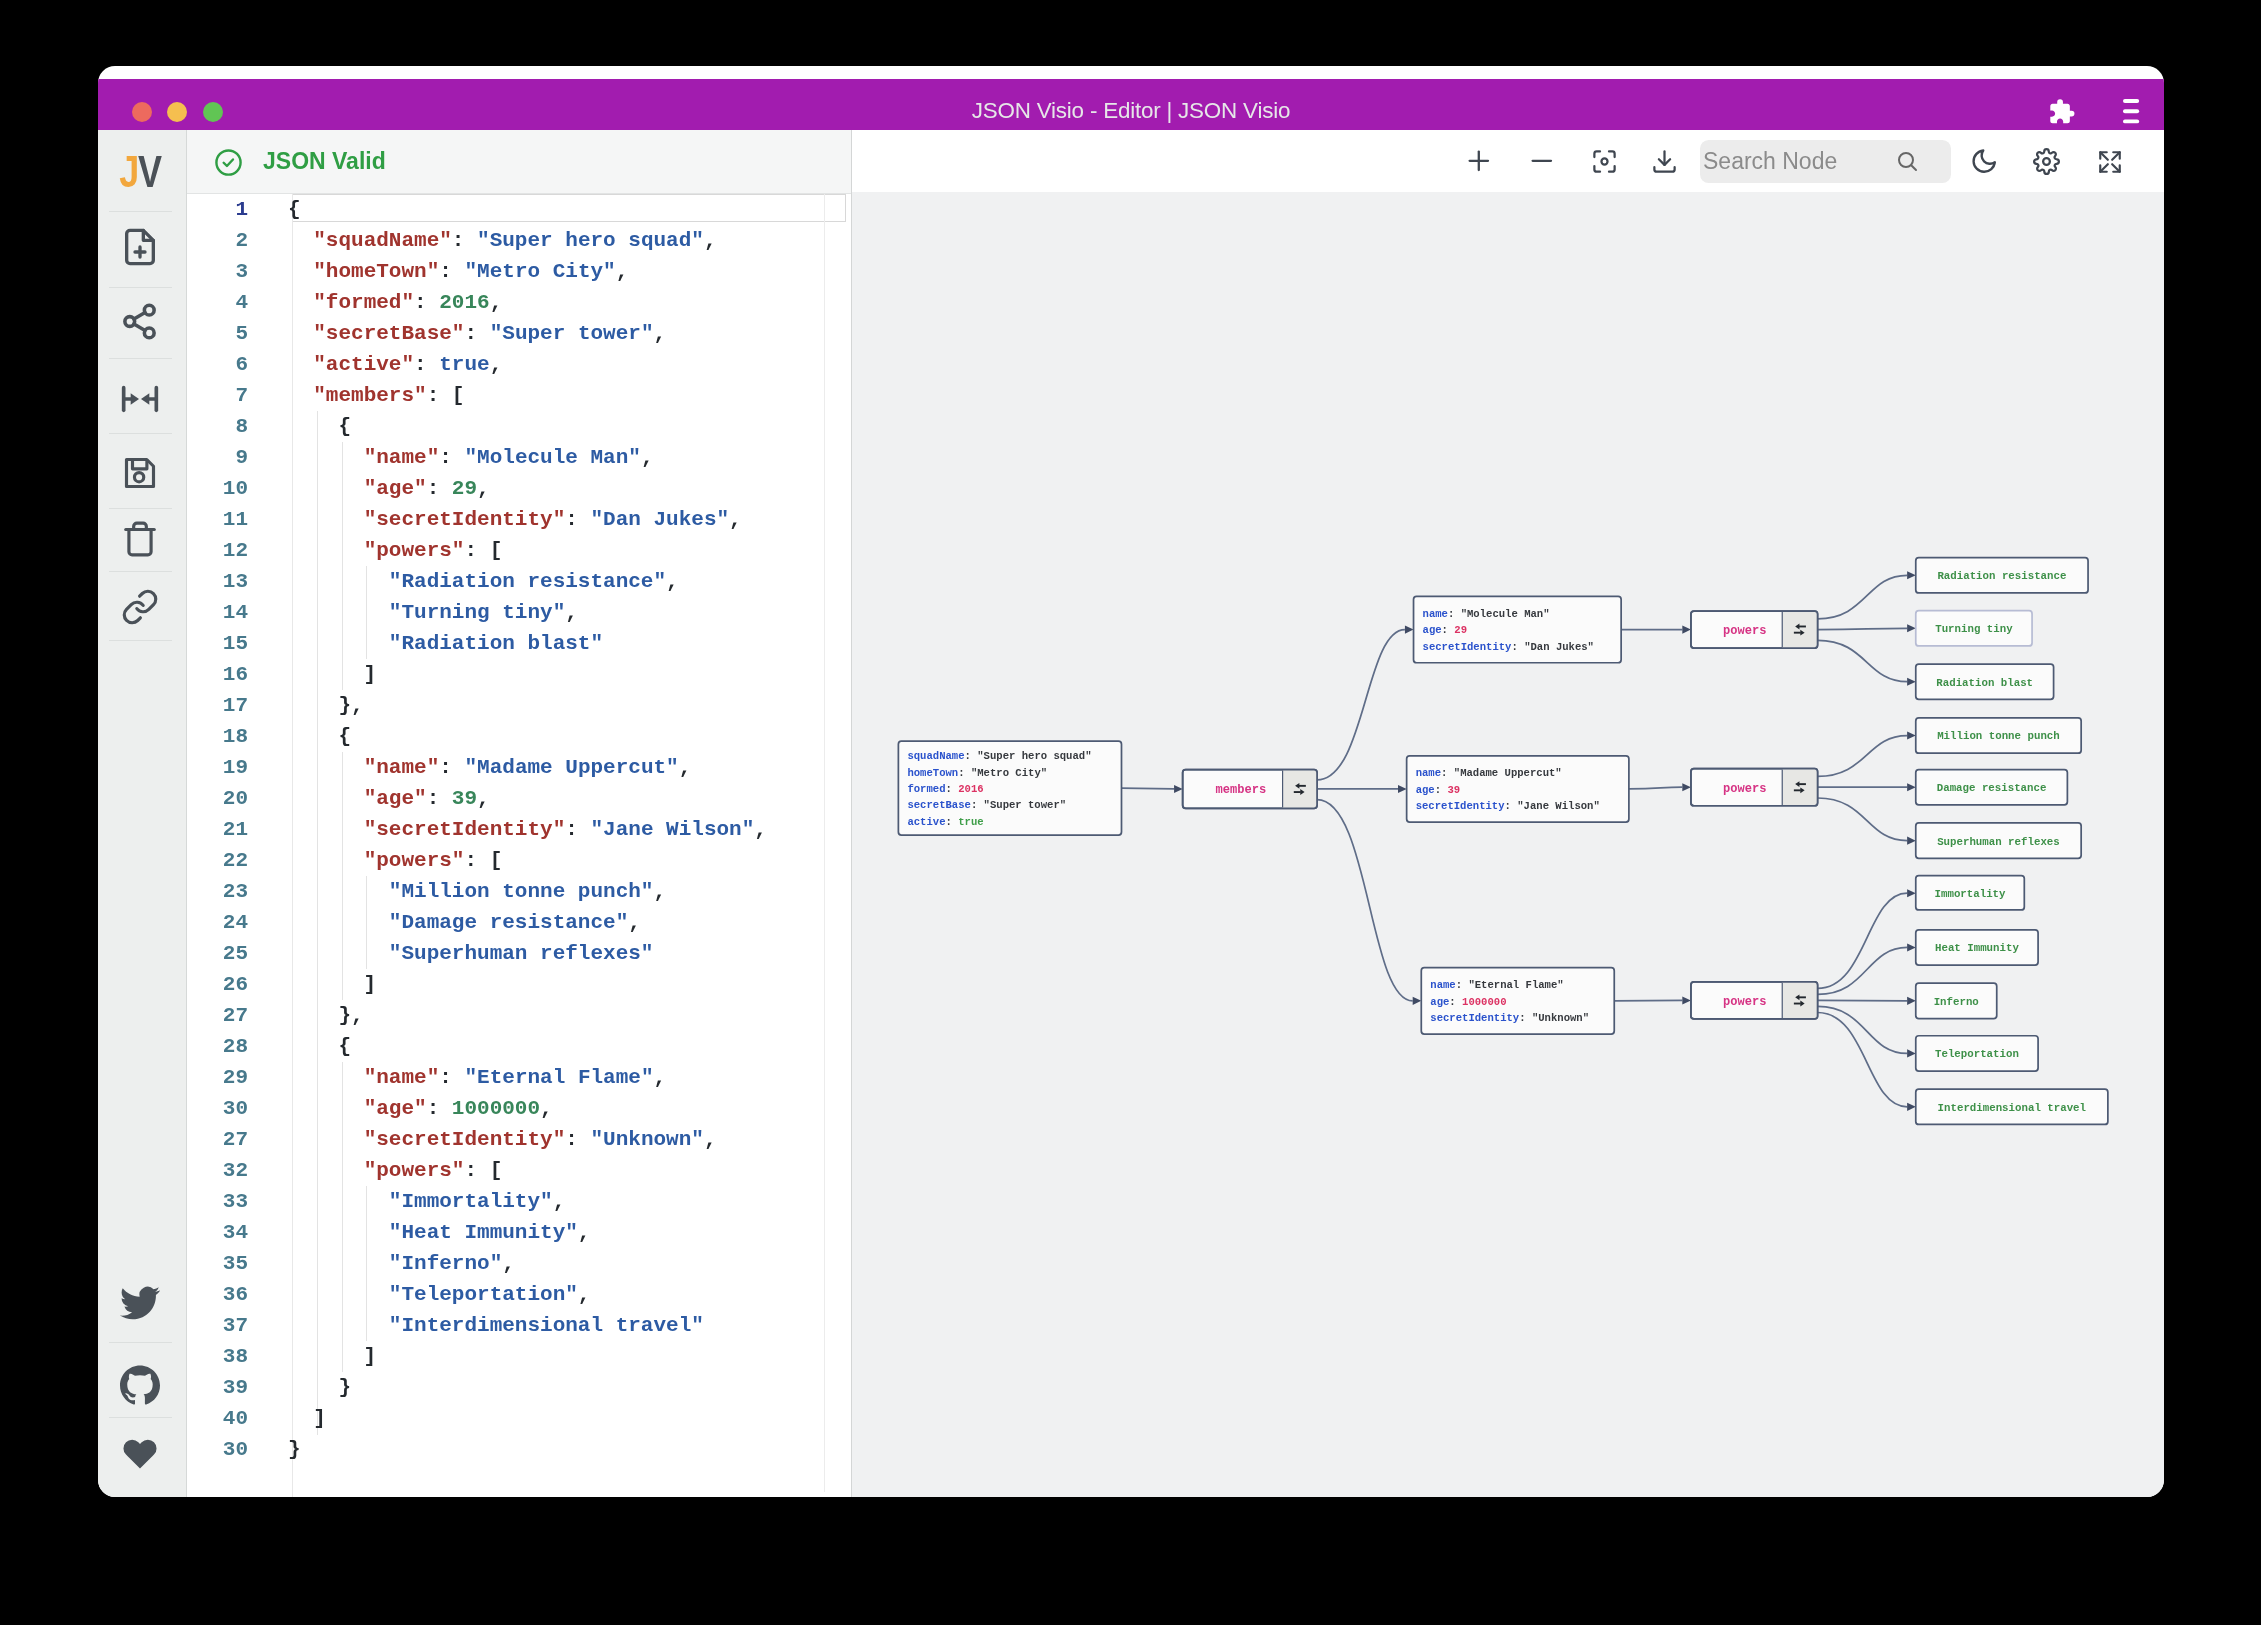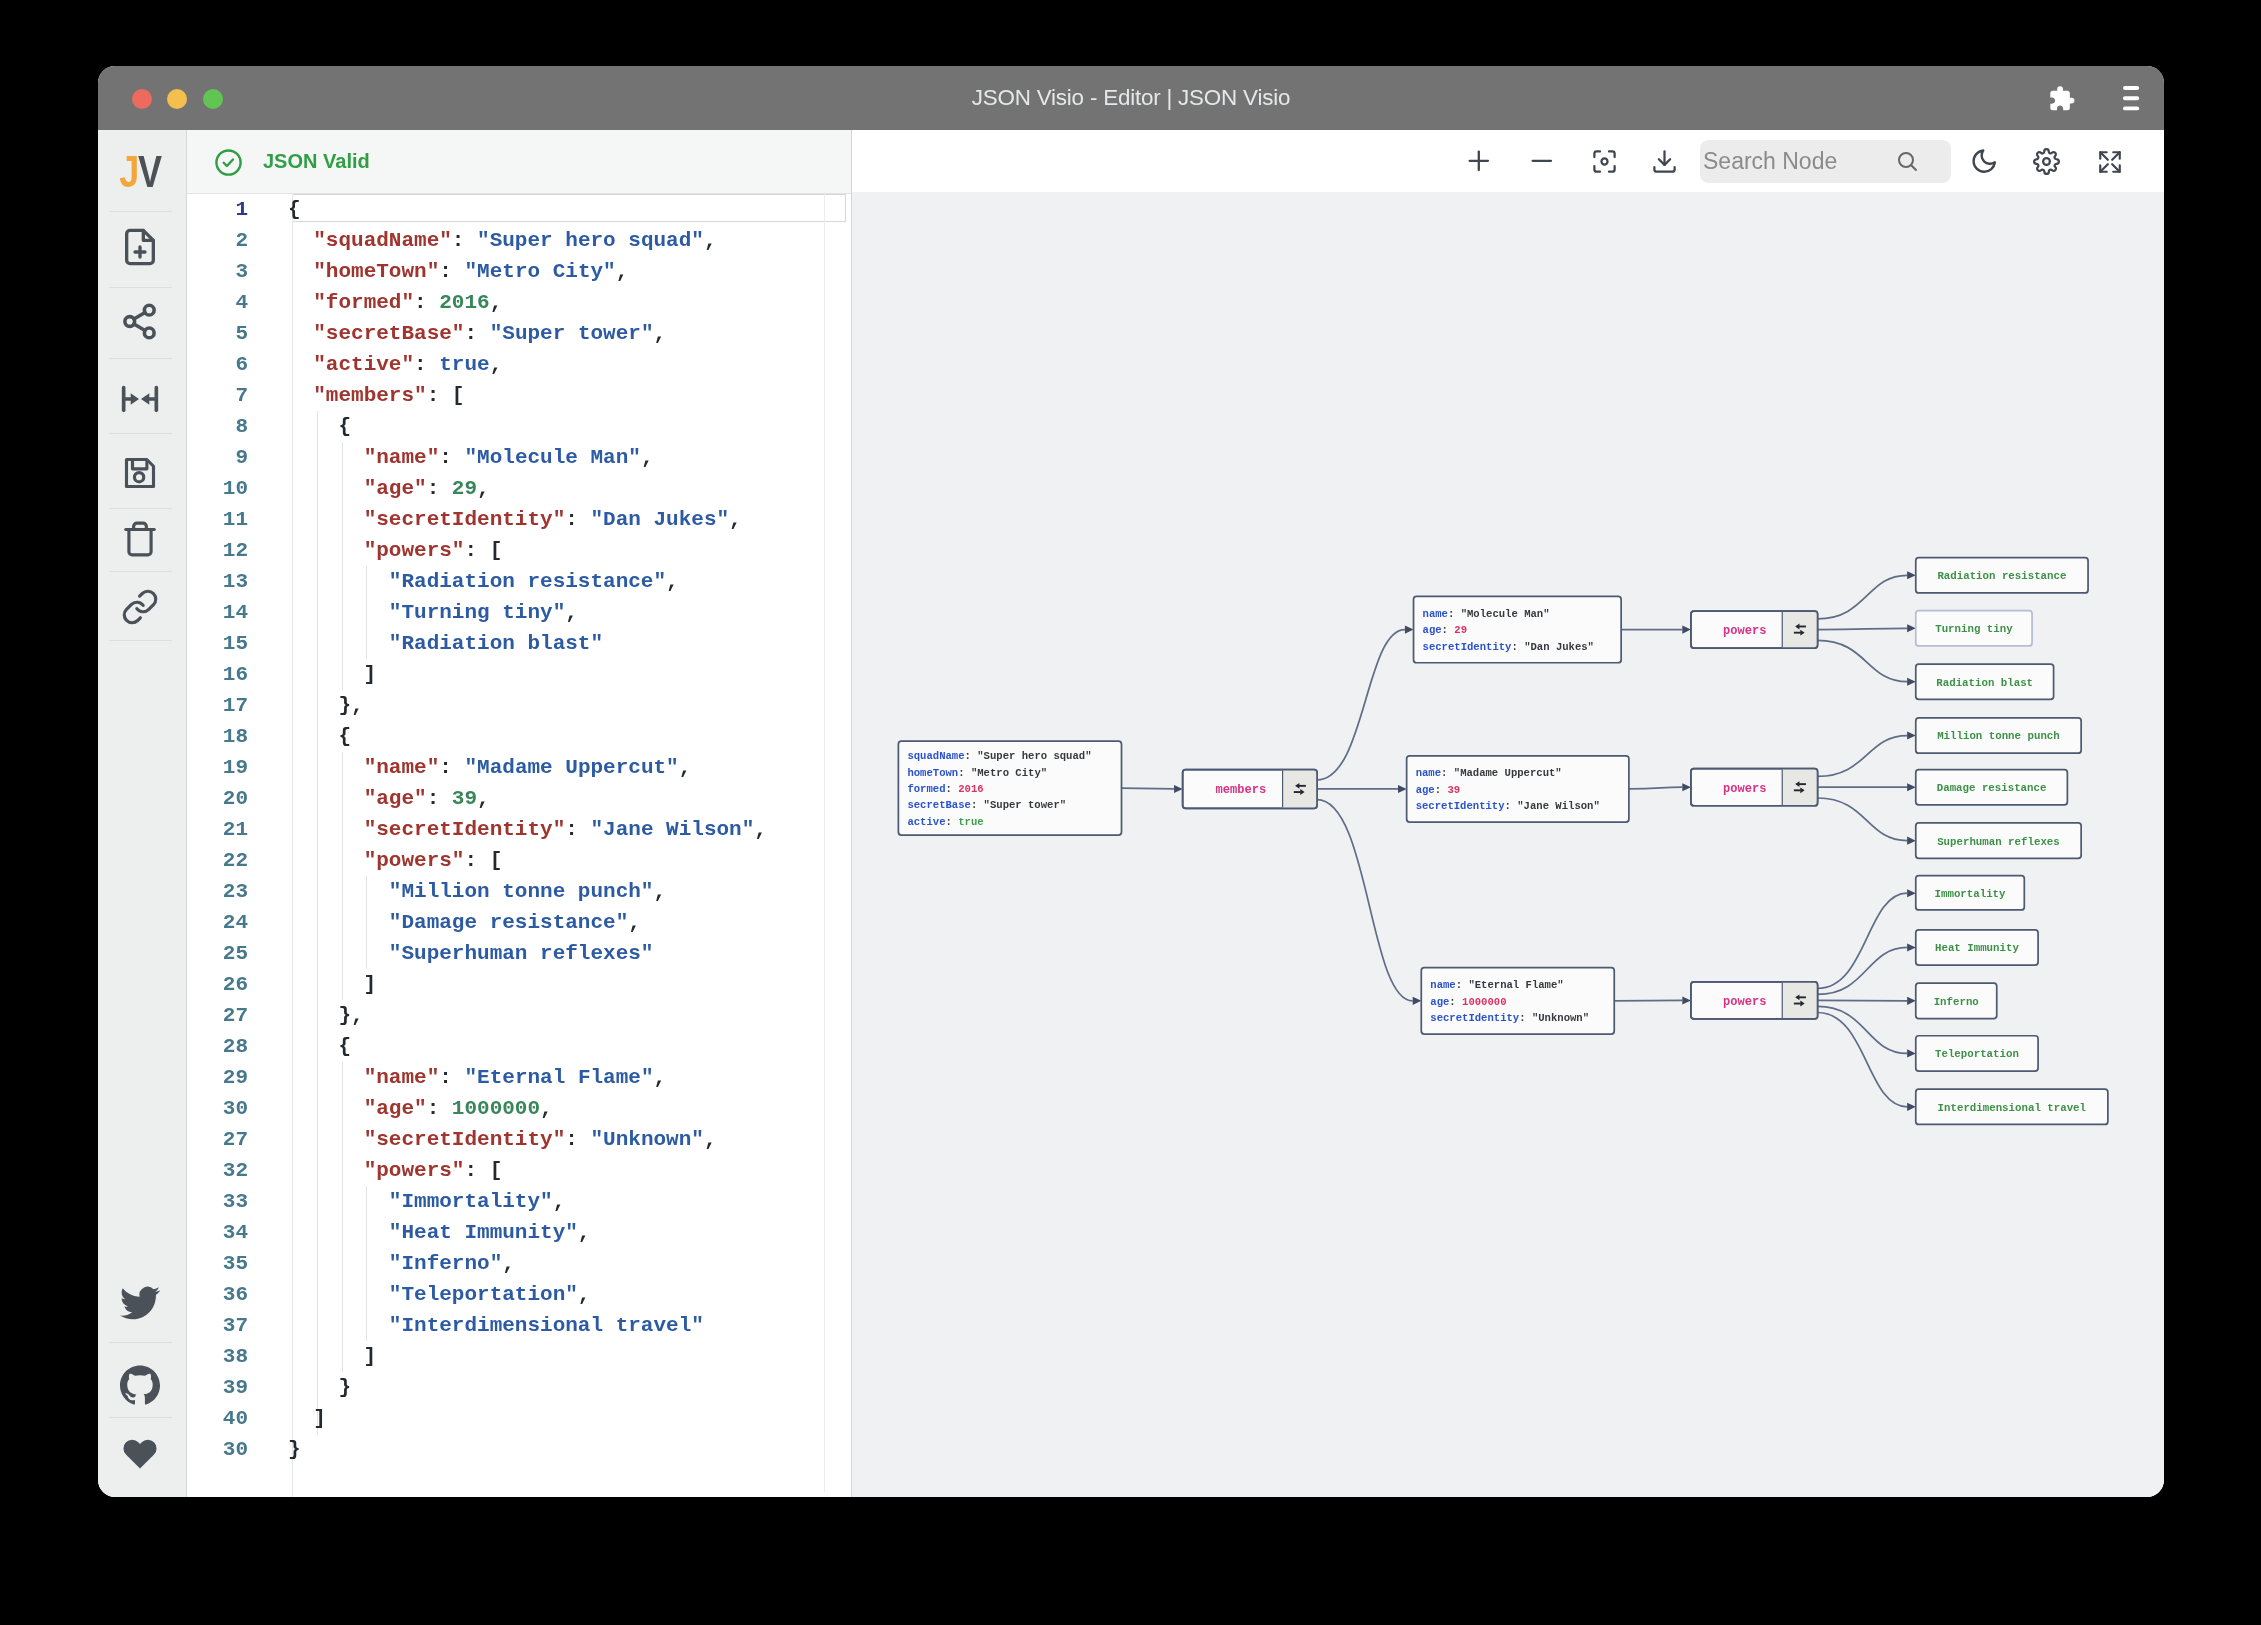--- a/index.html
+++ b/index.html
@@ -1,32 +1,32 @@
 <!DOCTYPE html>
 <html style="font-size:13.8px"><head><meta charset="utf-8"><title>JSON Visio - Editor | JSON Visio</title>
 <style>
 * { margin:0; padding:0; box-sizing:border-box; }
 html,body { width:2261px; height:1625px; background:#000; overflow:hidden; }
 #win { position:absolute; left:98px; top:66px; width:2066px; height:1431px;
   border-radius:17px; overflow:hidden; background:#fff; font-family:"Liberation Sans", sans-serif; }
-#titlebar { position:absolute; left:0; top:0; width:100%; height:64px; background:#737373;text-decoration:underline; }
+#titlebar { position:absolute; left:0; top:13px; width:100%; height:64px; background:#a21caf;text-decoration:underline; }
 .tl { position:absolute; top:23px; width:20px; height:20px; border-radius:50%; }
 #title { position:absolute; top:0; left:0; width:100%; height:64px; line-height:64px;
   text-align:center; color:#e6e7e8; font-size:22.4px; font-weight:500; letter-spacing:-0.2px; }
 #sidebar { position:absolute; left:0; top:64px; width:89px; bottom:0;
   background:#edefee; border-right:1.7px solid #d6d9d8; }
 .sep { position:absolute; left:11.2px; width:63px; height:0; border-top:1.7px solid #dcdfde; }
 #jv { position:absolute; left:0; top:15.5px; width:84px; text-align:center;
   font-size:45px; font-weight:700; letter-spacing:-1.7px; color:#4b5157;
   transform:scaleX(0.8); font-family:"Liberation Sans", sans-serif; }
 #jv .j { color:#f2a73d; }
 #edheader { position:absolute; left:85px; top:64px; width:668px; height:64px;
   background:#f5f6f6; border-bottom:1.7px solid #e2e4e4; }
 #validtxt { position:absolute; left:80px; top:0; height:62px; line-height:62px;
-  color:#2f9e44; font-size:20px; font-weight:700; }
+  color:#2f9e44; font-size:23px; font-weight:700; }
 #editor { position:absolute; left:85px; top:128px; width:668px; bottom:0; background:#fff; }
 #gutter { position:absolute; left:0; top:-0.3px; width:65px; text-align:right;
   font-family:"Liberation Mono", monospace; font-size:21px; line-height:31px; color:#47798c; font-weight:700; }
 #gutter .ga { color:#2b3c8f; }
 #gutline { position:absolute; left:109px; top:0; bottom:0; width:0; border-left:1.7px solid #e8e8e8; }
 #scrline { position:absolute; left:641px; top:0; bottom:5.2px; width:0; border-left:1.7px solid #ececec; }
 #activeline { position:absolute; left:109px; top:-0.3px; width:554px; height:28.4px;
   border:1.7px solid #d8d8d8; background:#fff; }
 #code { position:absolute; left:105px; top:-0.3px;
   font-family:"Liberation Mono", monospace; font-size:21px; line-height:31px; font-weight:700; white-space:pre; }

